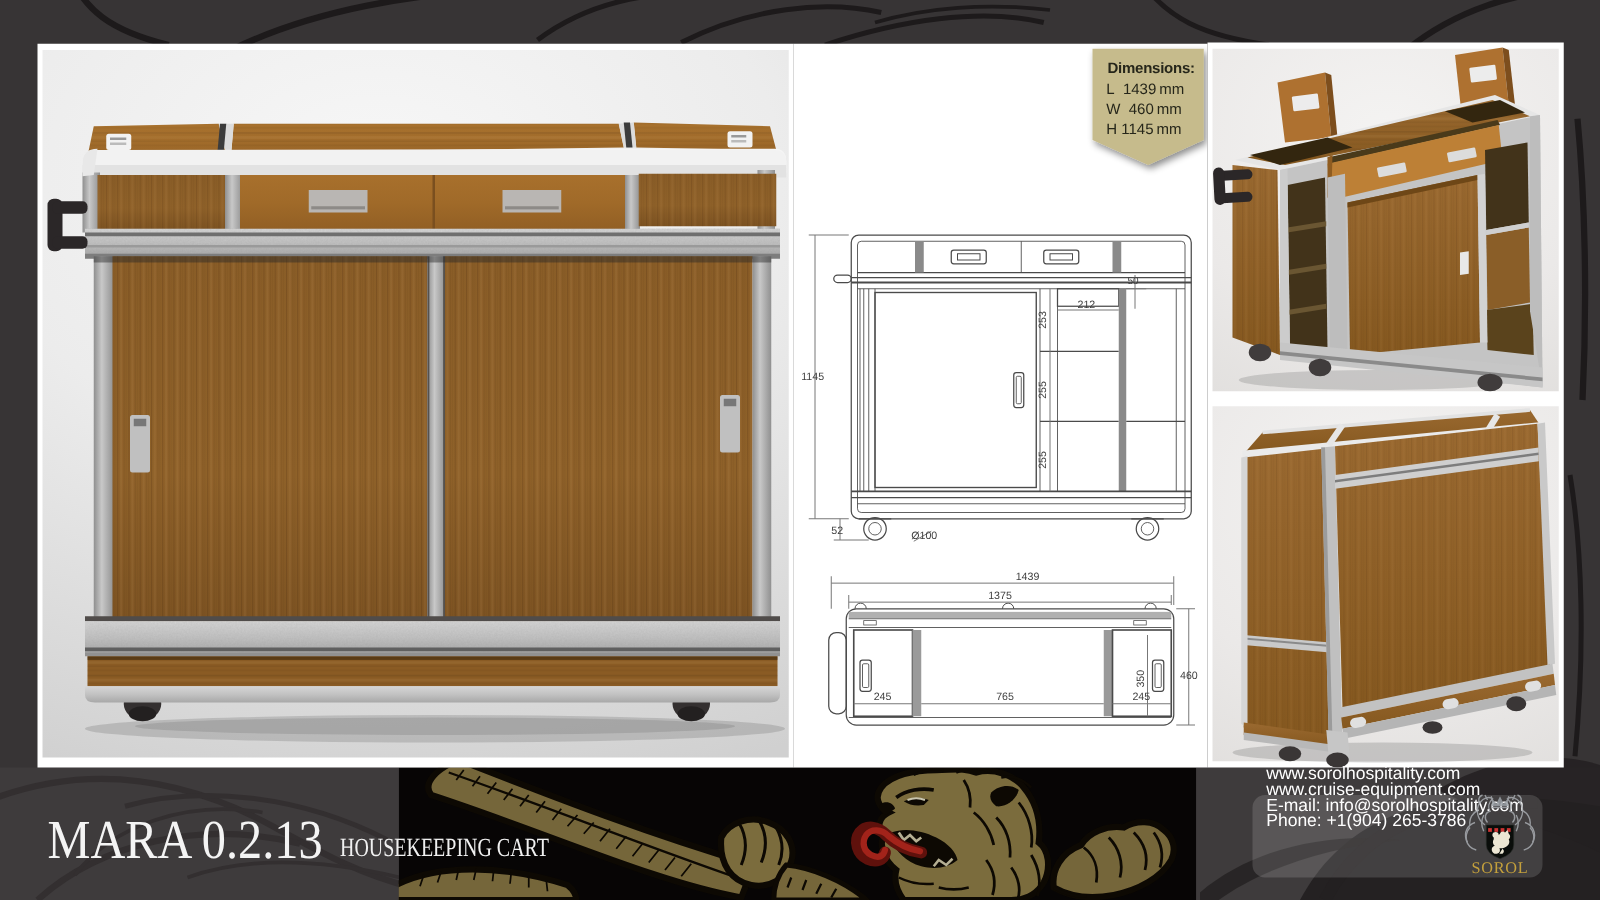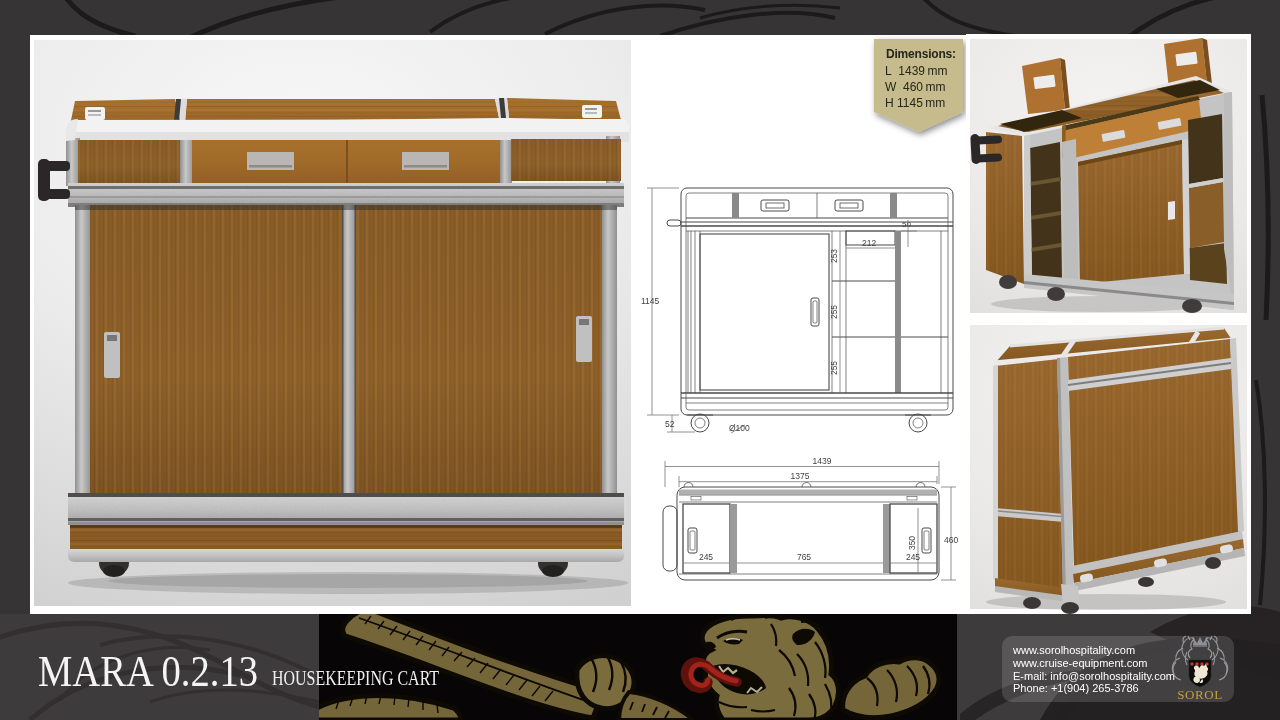--- a/index.html
+++ b/index.html
@@ -526,21 +526,21 @@
   <ellipse cx="66" cy="283" rx="9" ry="6" fill="#3a3636"></ellipse>
   <ellipse cx="104" cy="288" rx="9" ry="6" fill="#3a3636"></ellipse>
   <ellipse cx="247" cy="243" rx="8" ry="6" fill="#3a3636"></ellipse>
   <ellipse cx="180" cy="262" rx="8" ry="5" fill="#3a3636"></ellipse>
 </svg>
 
 <div class="abs" style="left:38px;top:646px;color:#f4f4f4;font-family:'Liberation Serif',serif;font-size:44px;letter-spacing:0px;transform:scaleX(0.878);transform-origin:0 0;white-space:nowrap;">MARA 0.2.13</div>
 <div class="abs" style="left:272px;top:666px;color:#f0f0f0;font-family:'Liberation Serif',serif;font-size:21px;letter-spacing:0px;transform:scaleX(0.76);transform-origin:0 0;white-space:nowrap;">HOUSEKEEPING CART</div>
 
 <div class="abs" style="left:1002px;top:636px;width:232px;height:66px;background:rgba(255,255,255,0.14);border-radius:10px;"></div>
-<div class="abs" style="left:1013px;top:644px;color:#fff;font-size:11px;line-height:12.8px;font-family:'Liberation Sans',sans-serif;">
+<div class="abs" style="left:1013px;top:612px;color:#fff;font-size:14px;line-height:12.8px;font-family:'Liberation Sans',sans-serif;">
   www.sorolhospitality.com<br>
   www.cruise-equipment.com<br>
   E-mail: info@sorolhospitality.com<br>
   Phone: +1(904) 265-3786
 </div>
 
 <svg class="abs" style="left:1160px;top:634px" width="80" height="70" viewBox="0 0 80 70">
   <g stroke="#a7abb0" stroke-width="1.1" fill="none" opacity="0.85">
 
     <path d="M33,11 L34,5 L37,9 L40,3 L43,9 L46,5 L47,11 Z" fill="#9aa0a6" stroke="none"></path>

